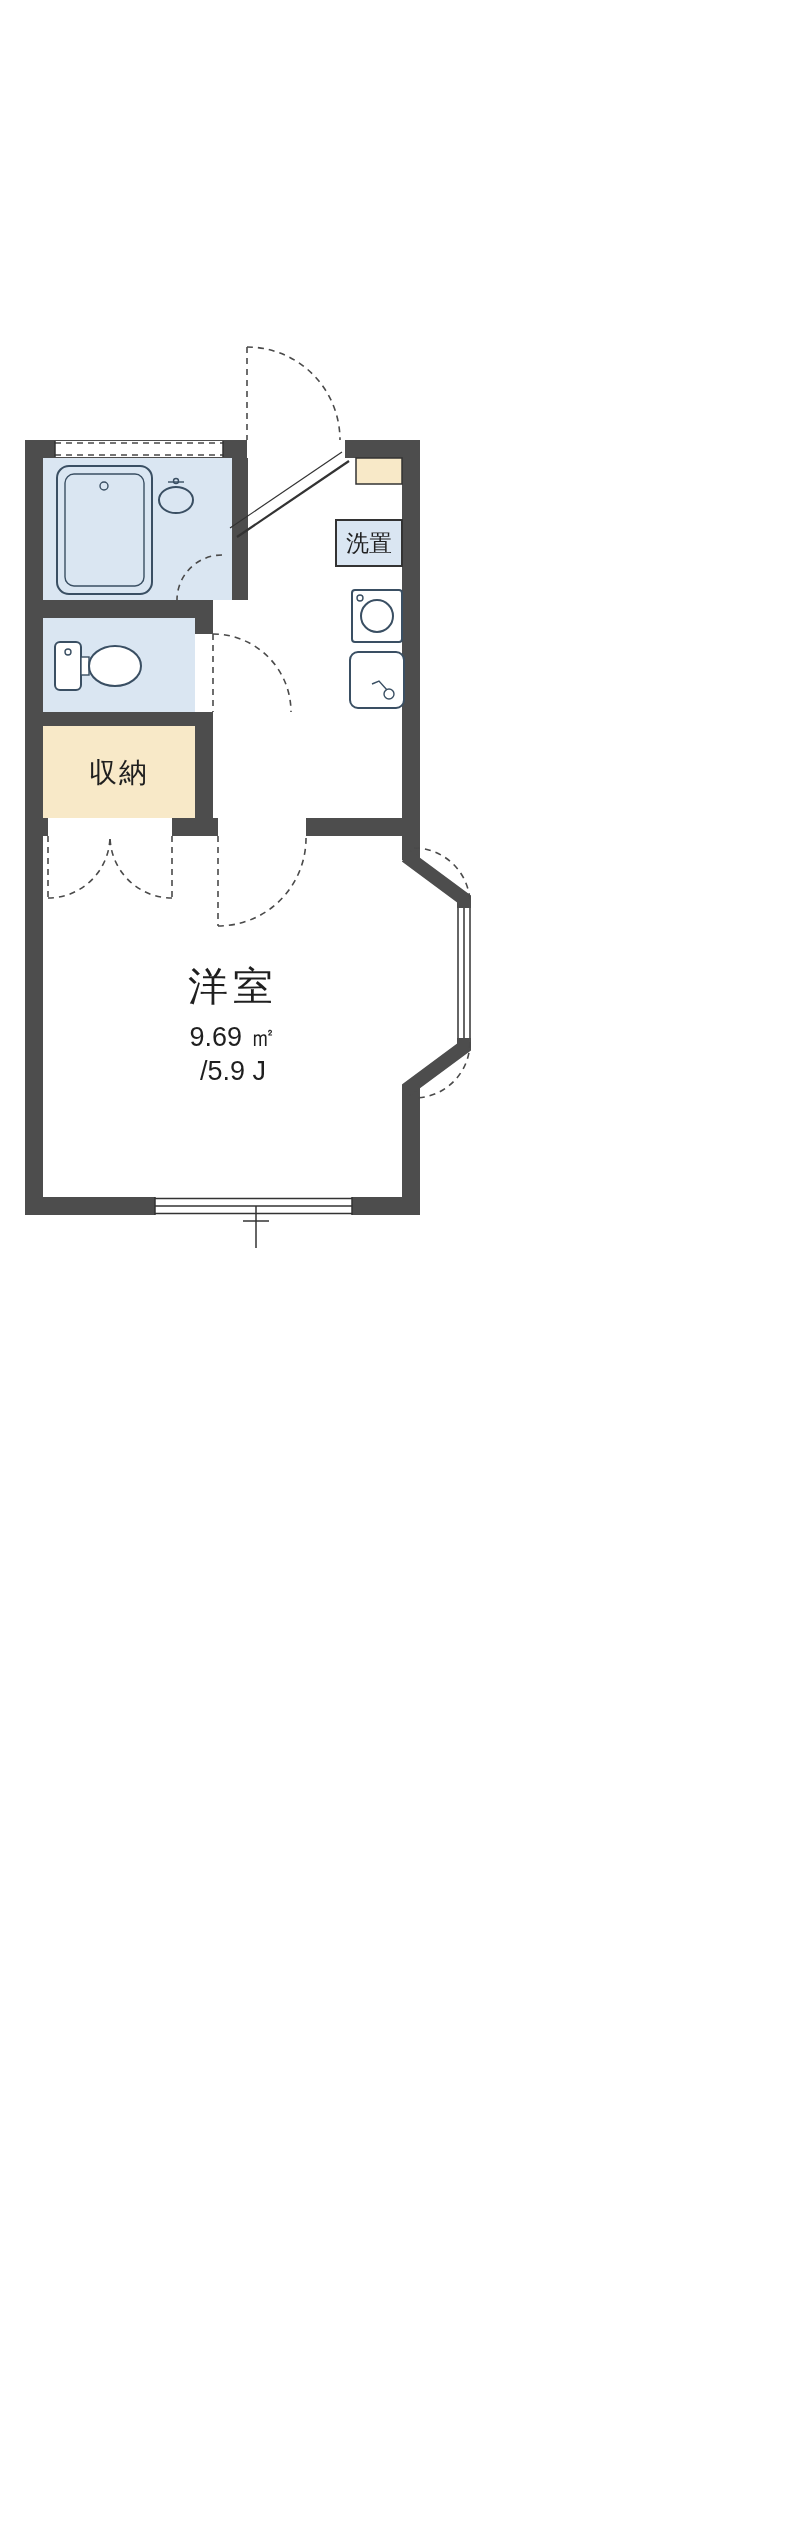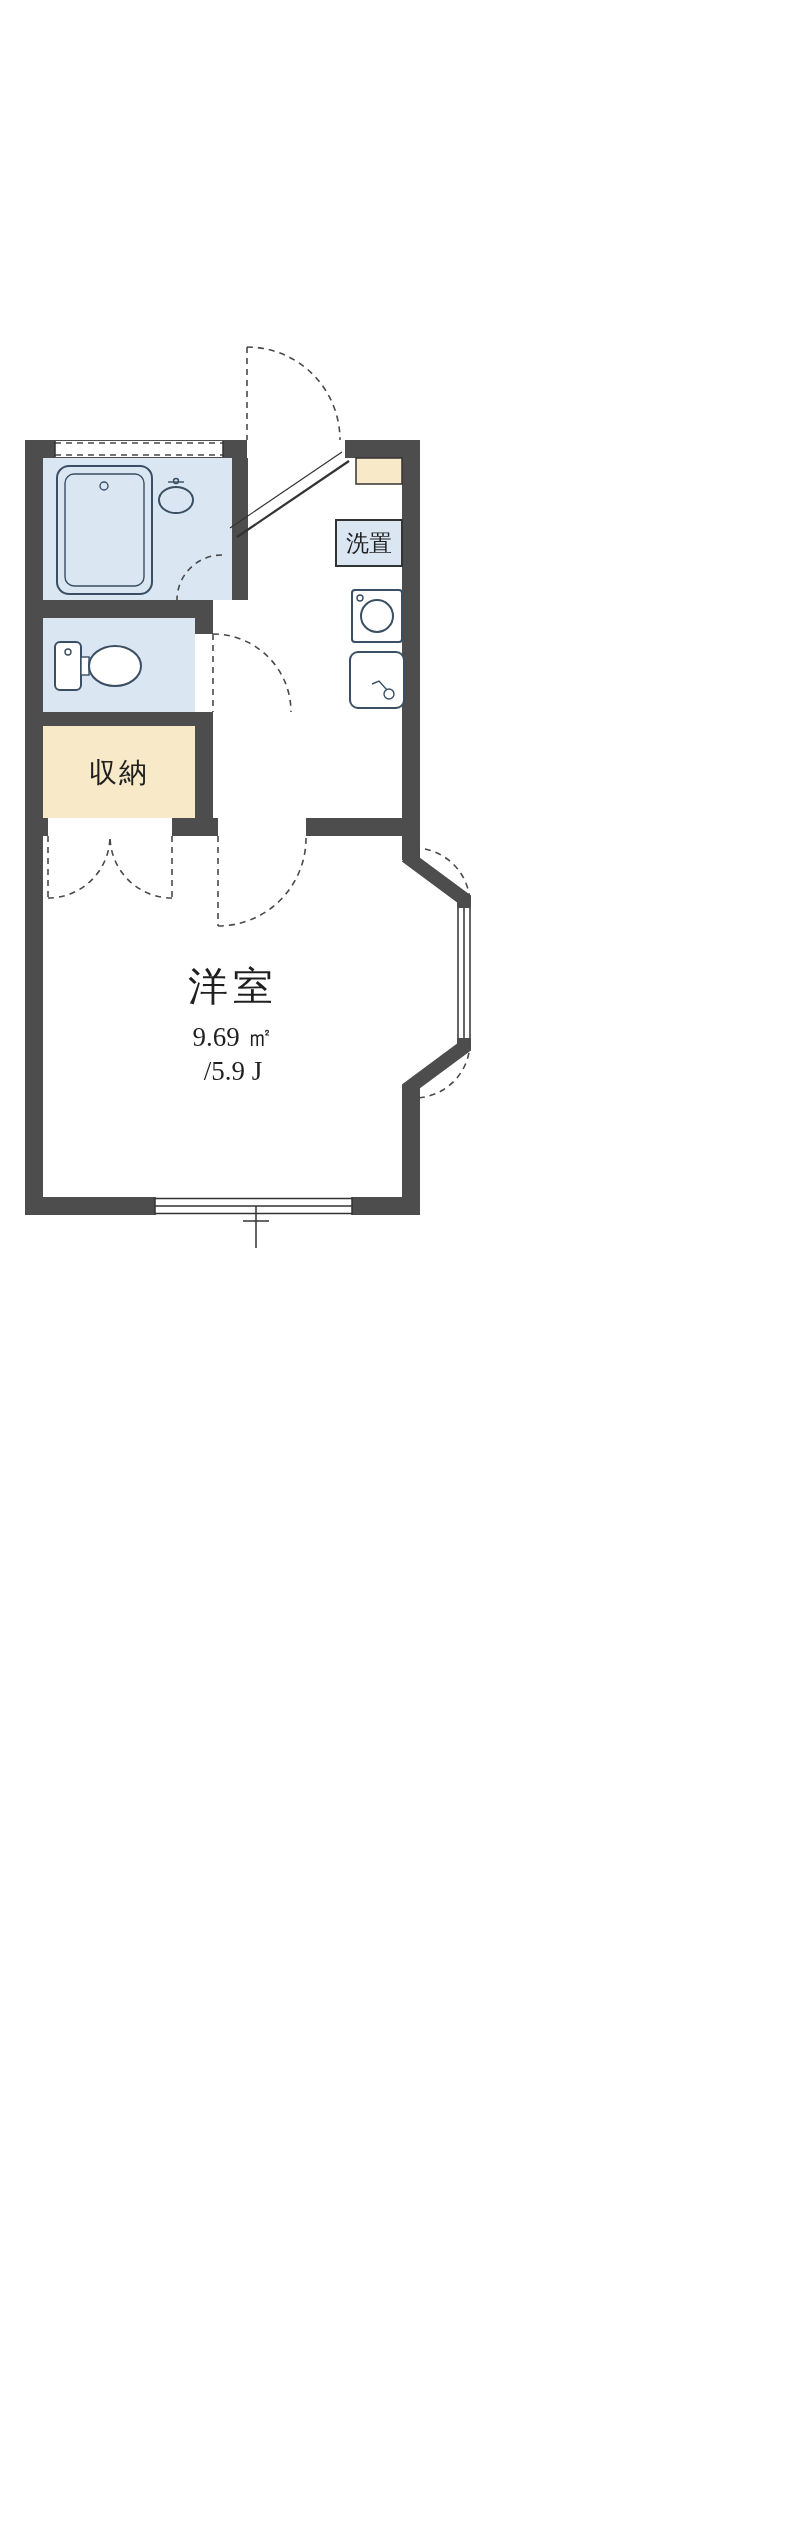--- a/index.html
+++ b/index.html
@@ -3,21 +3,21 @@
 <meta charset="utf-8">
 <style>
   html, body { margin: 0; padding: 0; }
   body { background: #ffffff; }
   .page {
     position: relative;
     width: 800px;
     height: 1896px;
     background: var(--background, #ffffff);
     overflow: hidden;
-    font-family: Liberation Serif, serif;
+    font-family: Liberation Sans, sans-serif;
     text-align: center;
   }
   svg { display: block; }
   .wall { fill: var(--wall, #4d4d4d); }
   .baywall { fill: none; stroke: var(--wall, #4d4d4d); stroke-width: 14; }
   .room-blue { fill: var(--room_blue, #dae6f2); }
   .room-cream { fill: var(--room_cream, #f8e9c8); }
   .boxed { stroke: #333333; stroke-width: 2; }
   .boxed-thin { stroke: #333333; stroke-width: 1.5; }
   .fixture { fill: #ffffff; stroke: var(--fixture_line, #3a4f63); stroke-width: 2; }

